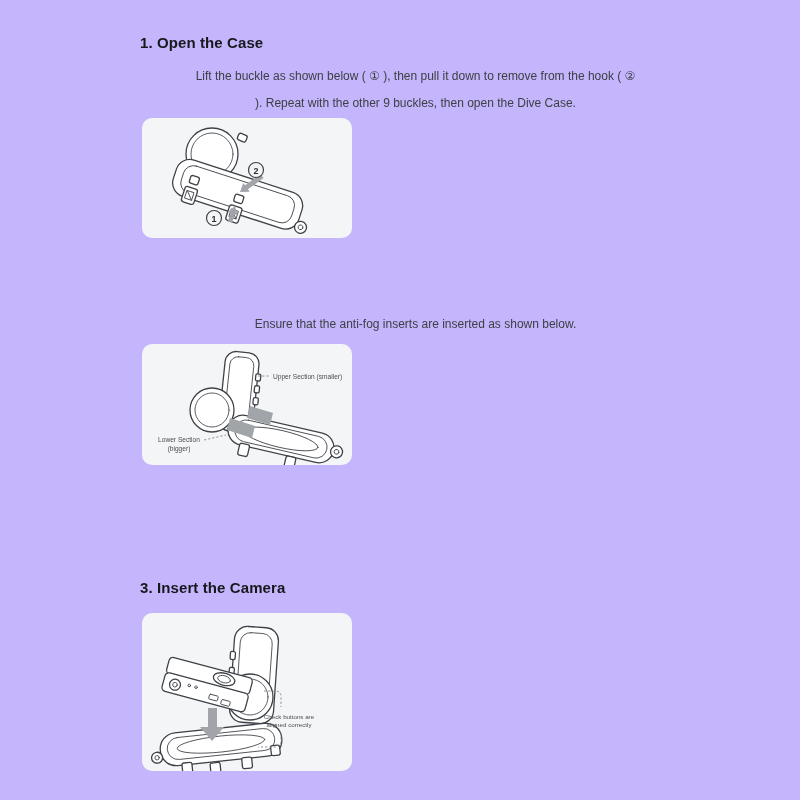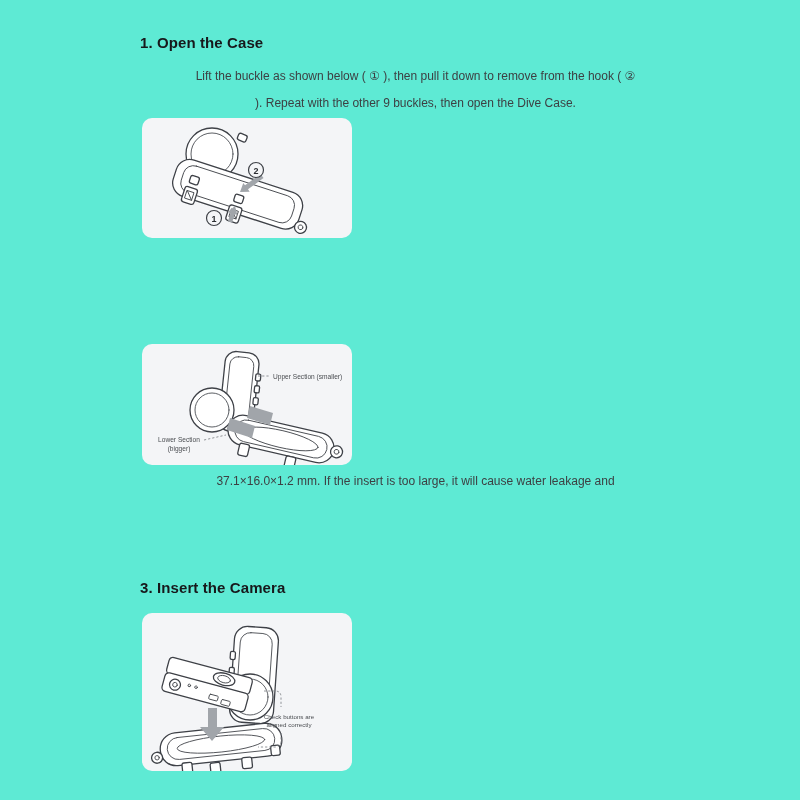--- a/index.html
+++ b/index.html
@@ -1,17 +1,17 @@
 <!DOCTYPE html>
 <html><head>
 <meta charset="utf-8">
 <style>
   html,body{margin:0;padding:0;background:#ffffff;}
   .page{
-    position:relative;width:800px;height:800px;background:#5eead4;
+    position:relative;width:800px;height:800px;background:#c4b5fd;
     font-family:"Liberation Sans","DejaVu Sans",sans-serif;
     color:#3d4043;overflow:hidden;
   }
   .abs{position:absolute;}
   .heading{
     left:140px;font-size:15px;font-weight:bold;color:#17181b;
     line-height:20px;letter-spacing:.1px;white-space:nowrap;
   }
   .para{
     left:140px;width:551px;overflow:hidden;
@@ -82,20 +82,23 @@
         <text class="markertxt" x="114" y="55.5">2</text>
       </g>
       <g>
         <circle class="marker" cx="72" cy="100" r="7.5"></circle>
         <text class="markertxt" x="72" y="103.5">1</text>
       </g>
     </svg>
   </div>
 
 
+  <div class="abs para" style="top:311px">
+    <div class="line">Ensure that the anti-fog inserts are inserted as shown below.</div>
+  </div>
 
   <div class="abs panel" style="top:344px;width:210px;height:121px">
     <svg width="210" height="121" viewBox="0 0 210 121">
 
       <g>
         <g transform="rotate(6 97 48)">
           <rect class="art" x="80" y="8" width="34" height="80" rx="11"></rect>
           <rect class="art2" x="85" y="13" width="24" height="70" rx="8"></rect>
           <rect class="art" x="112" y="28" width="5" height="7" rx="1.5"></rect>
           <rect class="art" x="112" y="40" width="5" height="7" rx="1.5"></rect>
@@ -123,21 +126,20 @@
 
       <line class="dash" x1="116" y1="32" x2="128" y2="32"></line>
       <text class="figlabel" x="131" y="34.5">Upper Section (smaller)</text>
       <line class="dash" x1="62" y1="96" x2="84" y2="91"></line>
       <text class="figlabel" x="37" y="98" text-anchor="middle">Lower Section</text>
       <text class="figlabel" x="37" y="107" text-anchor="middle">(bigger)</text>
     </svg>
   </div>
 
   <div class="abs para" style="top:468px">
-    <div class="line">37.1×16.0×1.2 mm. If the insert is too large, it will cause water leakage and</div>
   </div>
 
   <div class="abs heading" style="top:578px">3. Insert the Camera</div>
 
   <div class="abs panel" style="top:613px;width:210px;height:158px">
     <svg width="210" height="158" viewBox="0 0 210 158">
 
       <g>
         <g transform="rotate(4 112 62)">
           <rect class="art" x="90" y="14" width="44" height="96" rx="13"></rect>

